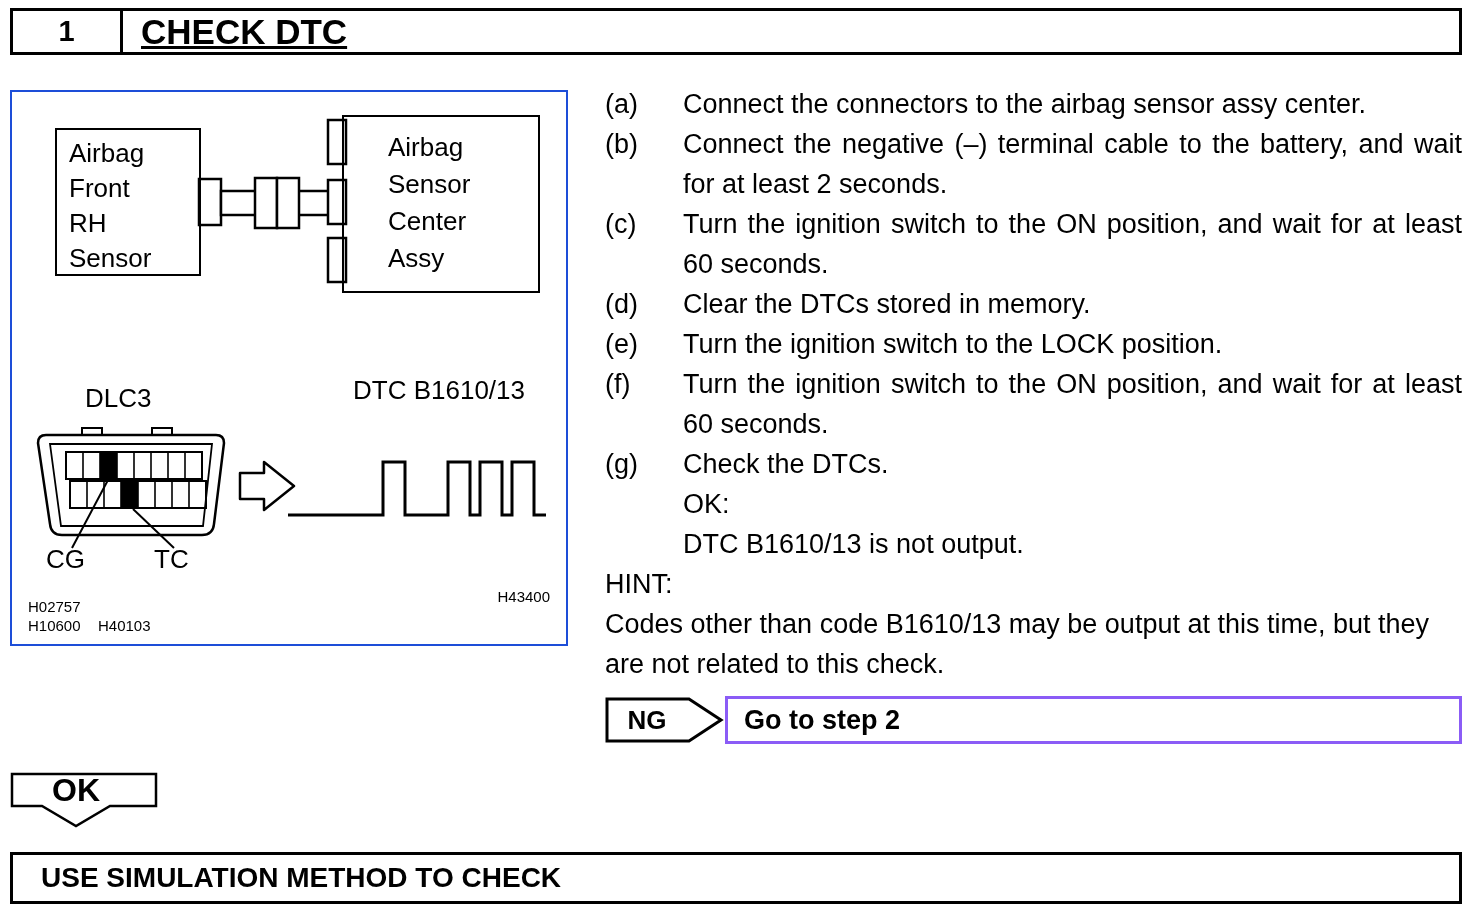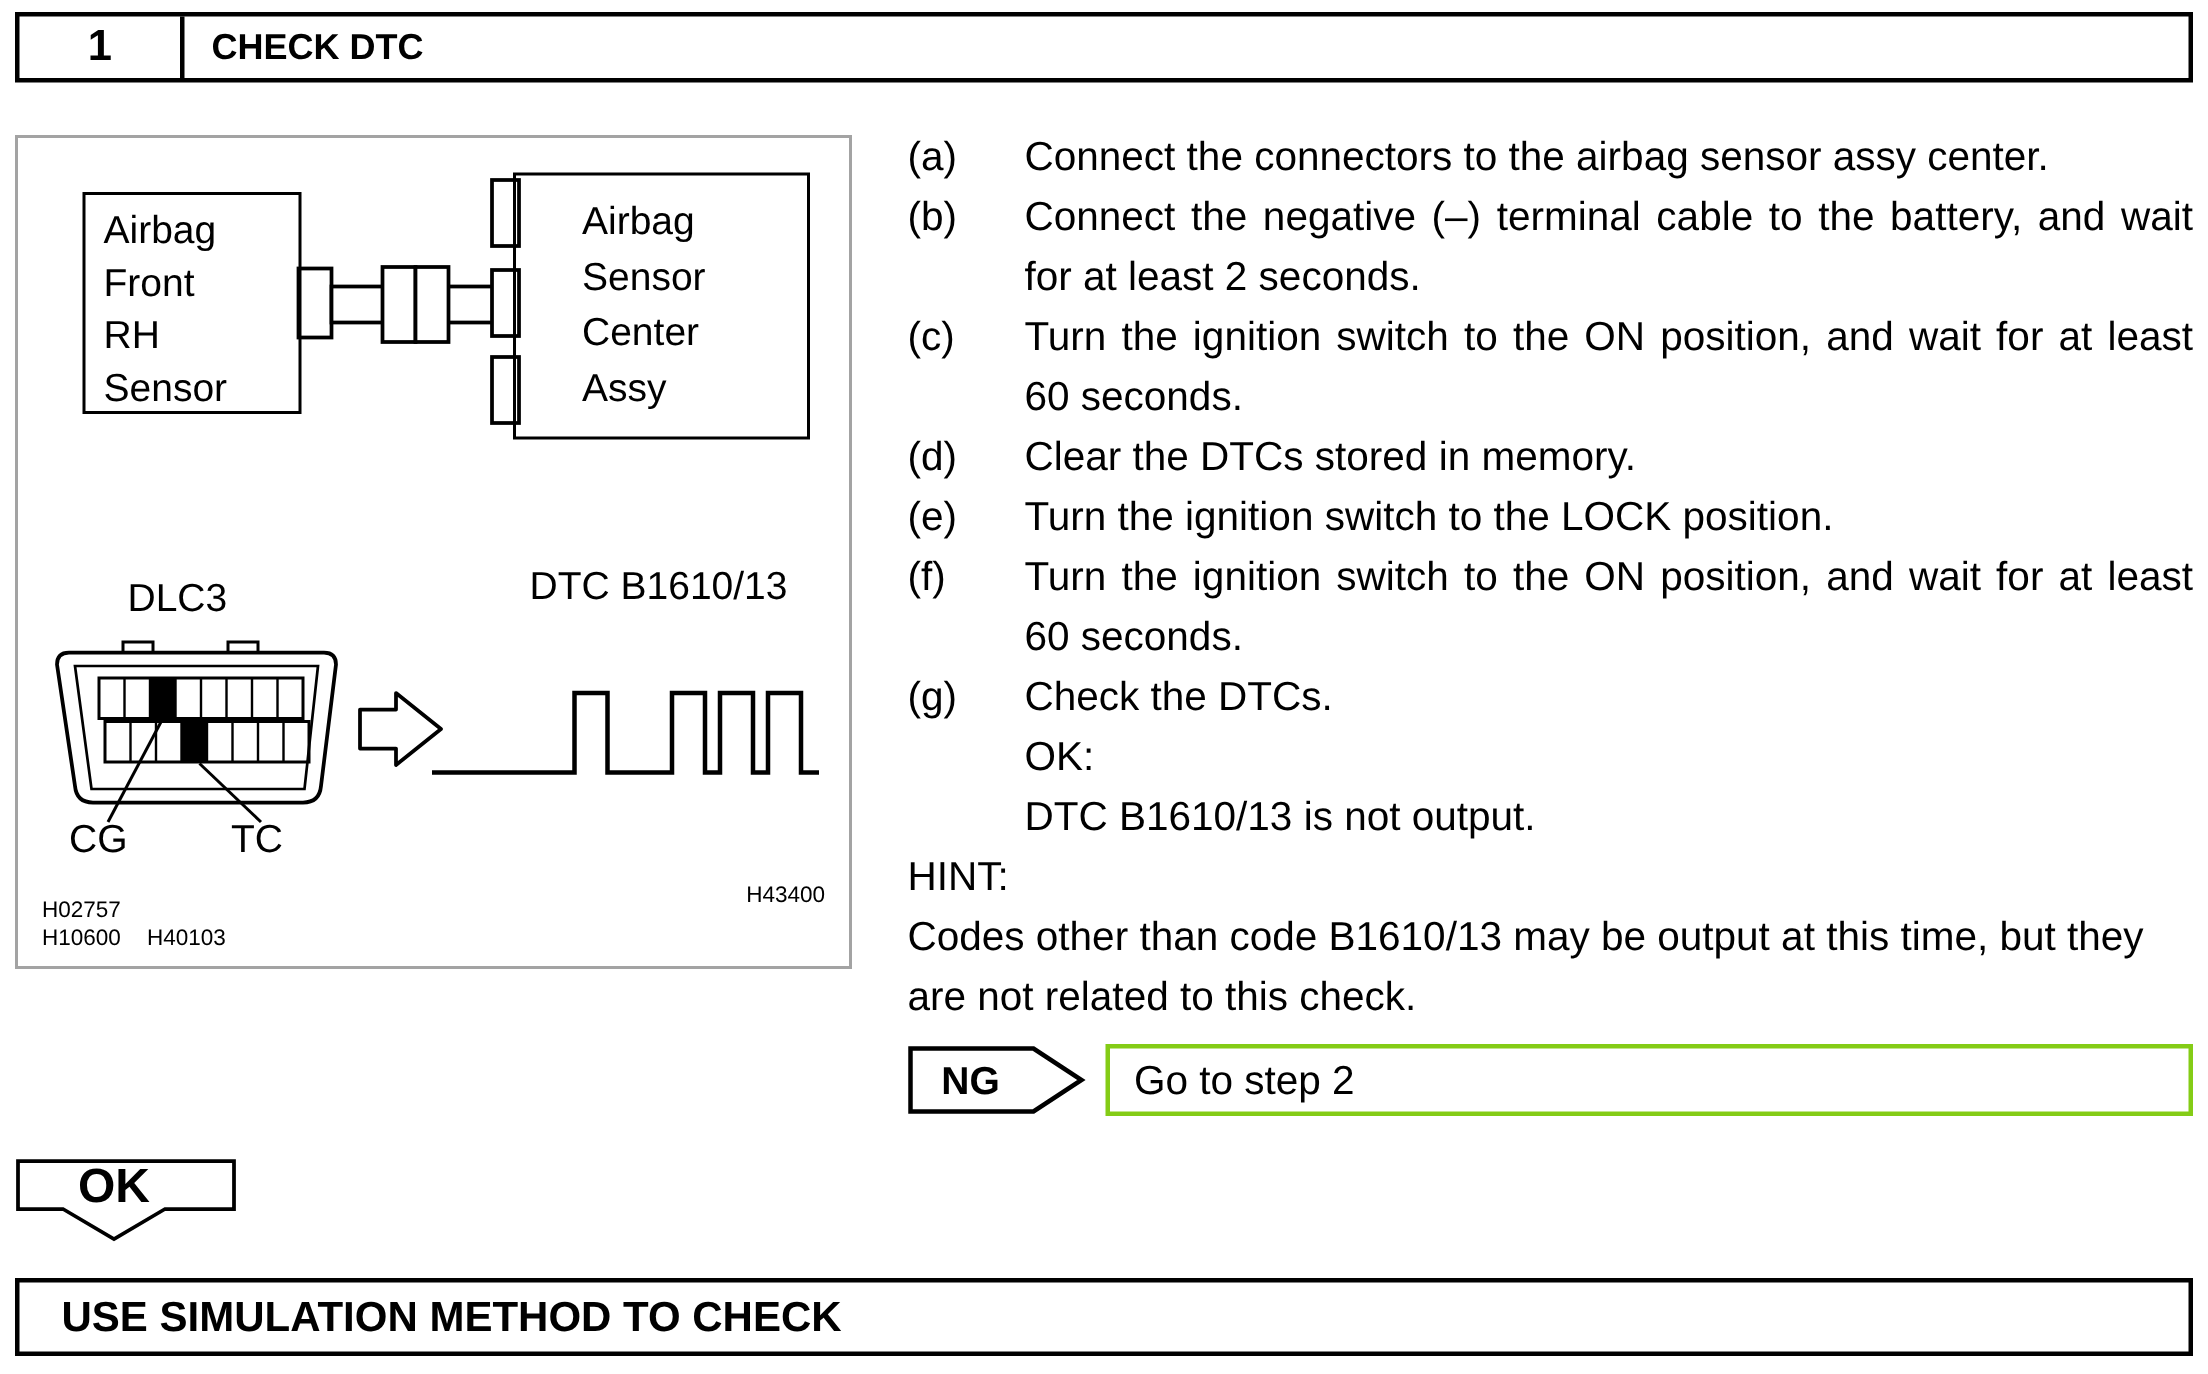--- a/index.html
+++ b/index.html
@@ -4,25 +4,25 @@
 <style>
   * { margin:0; padding:0; box-sizing:border-box; }
   html,body { width:1472px; height:916px; background:#fff; color:#000;
     font-family:"Liberation Sans", sans-serif; overflow:hidden; }
   .page { position:relative; width:1472px; height:916px; }
 
   
   .bar { position:absolute; border:3px solid #000; display:flex; background:#fff; }
   .top-bar { left:10px; top:8px; width:1452px; height:47px; }
   .bar-num { width:110px; border-right:3px solid #000; display:flex; align-items:center; justify-content:center; font-weight:bold; font-size:29px; }
-  .bar-title { display:flex; align-items:center; padding-left:18px; font-weight:bold; font-size:24px; }
+  .bar-title { display:flex; align-items:center; padding-left:18px; font-weight:bold; font-size:35px;text-decoration:underline; }
   .bottom-bar { left:10px; top:852px; width:1452px; height:52px; align-items:center; padding-left:28px; font-weight:bold; font-size:28px; }
 
   
-  .figure { position:absolute; left:10px; top:90px; width:558px; height:556px; border:2px solid #a3a3a3; }
+  .figure { position:absolute; left:10px; top:90px; width:558px; height:556px; border:2px solid #1d4ed8; }
   .fig-svg { position:absolute; left:0; top:0; width:554px; height:552px; }
   .fig-label { position:absolute; font-size:26px; }
   .sensor-box { left:43px; top:36px; width:146px; height:148px; border:2px solid #000; padding:6px 0 0 12px; line-height:35px; }
   .assy-box { left:330px; top:23px; width:198px; height:178px; border:2px solid #000; padding:12px 0 0 44px; line-height:37px; }
   .dlc3-label { left:73px; top:291px; }
   .dtc-label { left:341px; top:283px; }
   .cg-label { left:34px; top:452px; }
   .tc-label { left:142px; top:452px; }
   .fig-code { position:absolute; font-size:15px; }
   .code-1 { left:16px; top:506px; }
@@ -40,21 +40,21 @@
   .bold-line { font-weight:normal; font-size:27px; line-height:40px; }
   .indent { margin-left:78px; }
   .plain-line { font-size:27px; line-height:40px; }
   .hint-text { text-align:left; }
 
   .ng-row { display:flex; align-items:stretch; margin-top:12px; height:48px; }
   .ng-shape { position:relative; width:120px; flex:none; }
   .ng-shape svg { position:absolute; left:0; top:0; width:120px; height:48px; }
   .ng-shape polygon { fill:#fff; stroke:#000; stroke-width:3; }
   .ng-label { position:absolute; left:0; top:0; width:84px; height:48px; display:flex; align-items:center; justify-content:center; font-weight:bold; font-size:26px; }
-  .ng-action { flex:1; margin-left:12px; border:3px solid #84cc16; display:flex; align-items:center; padding-left:16px; font-weight:normal; font-size:27px; }
+  .ng-action { flex:1; margin-left:0; border:3px solid #8b5cf6; display:flex; align-items:center; padding-left:16px; font-weight:bold; font-size:27px; }
 
   
   .ok-connector { position:absolute; left:10px; top:772px; width:150px; height:58px; }
   .ok-connector svg { position:absolute; left:0; top:0; width:150px; height:58px; }
   .ok-connector polygon { fill:#fff; stroke:#000; stroke-width:2.5; }
   .ok-conn-label { position:absolute; left:34px; top:2px; width:64px; height:32px; display:flex; align-items:center; justify-content:center; font-weight:bold; font-size:32px; }
 </style>
 </head>
 <body>
 

